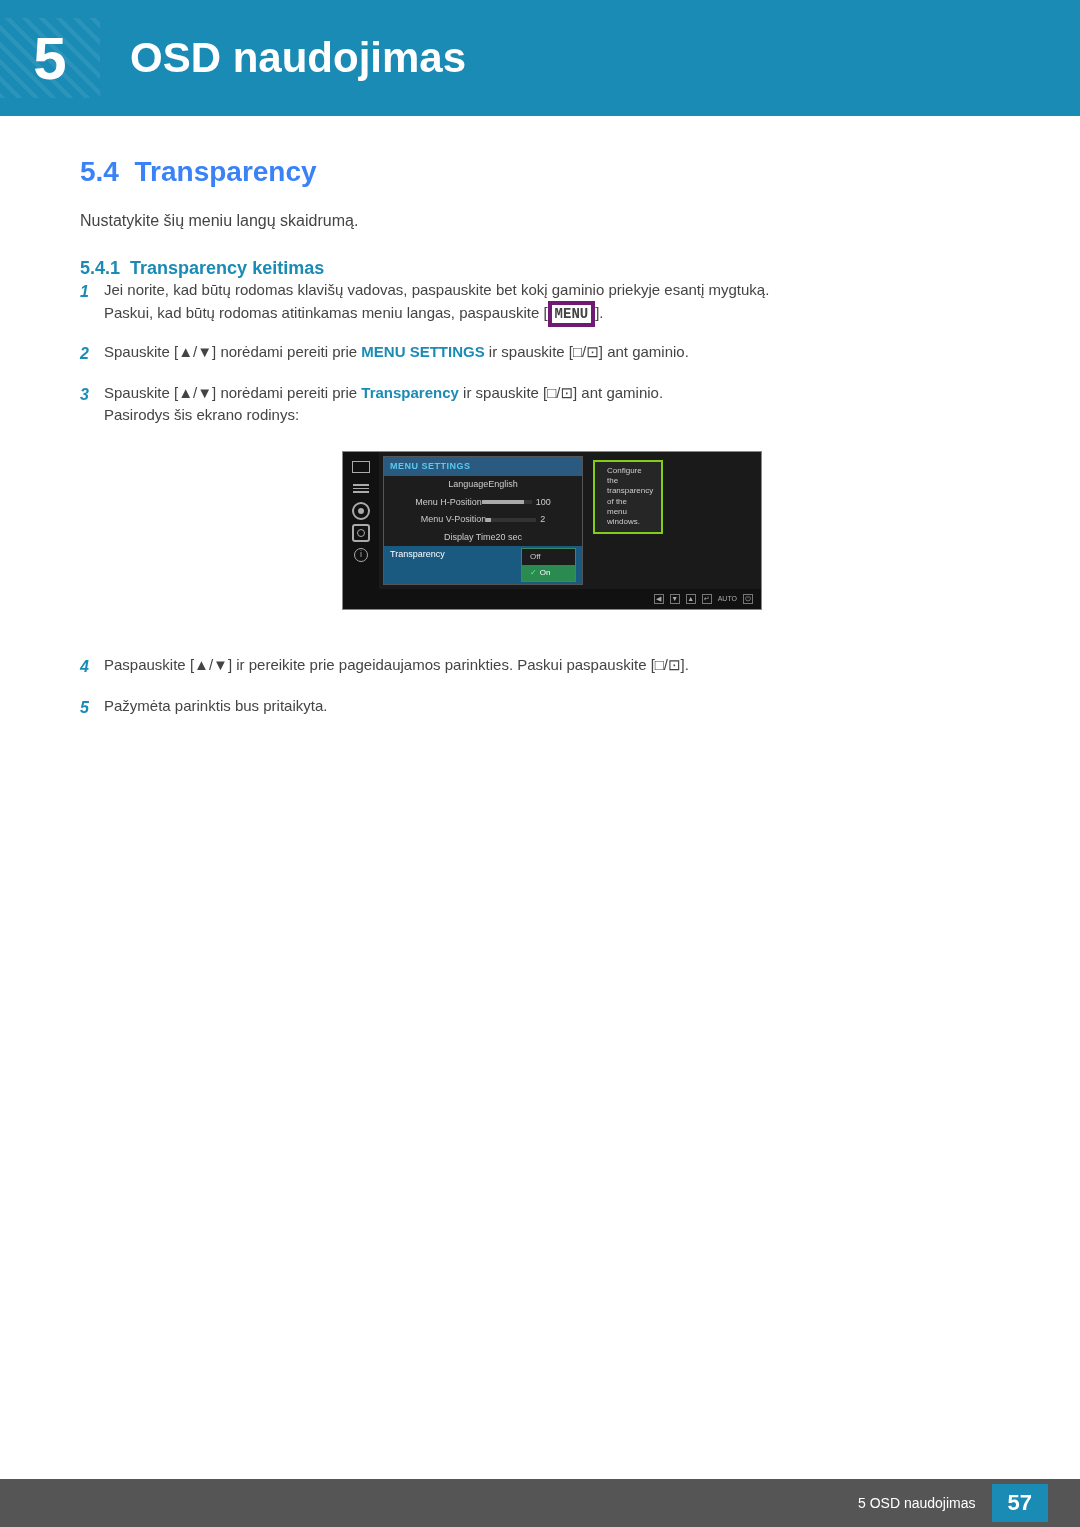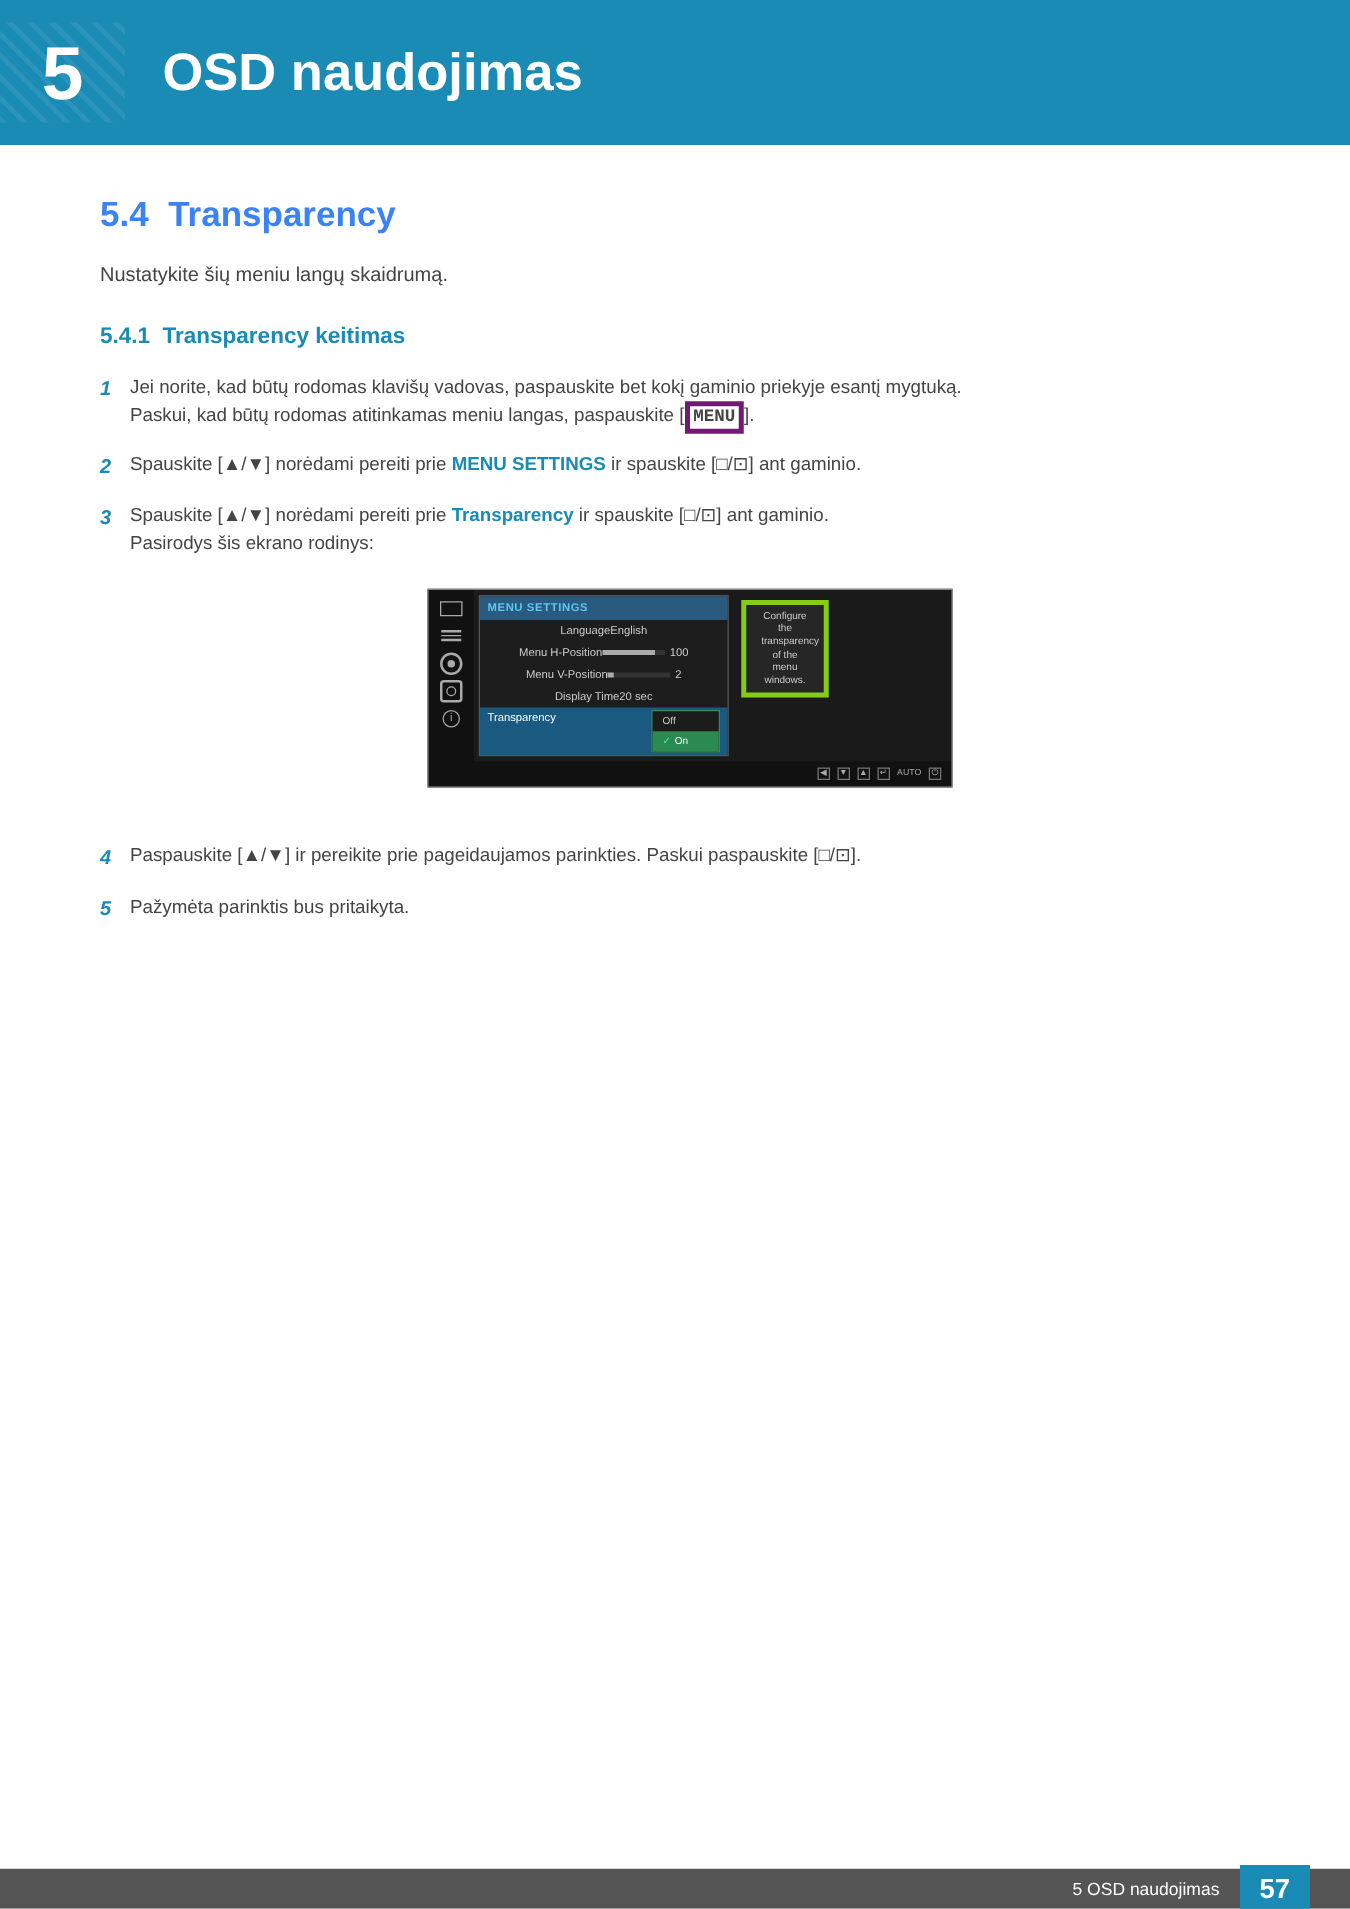--- a/index.html
+++ b/index.html
@@ -70,21 +70,20 @@
     .intro-text {
       font-size: 16px;
       color: #444;
       margin-bottom: 28px;
     }
 
     .subsection-title {
       font-size: 18px;
       font-weight: bold;
       color: #1a8bb5;
-      margin-bottom: 20px;
     }
 
     .step-list {
       list-style: none;
       padding: 0;
       margin: 0;
     }
 
     .step-item {
       display: flex;
@@ -226,30 +225,29 @@
     }
     .osd-bar-fill {
       height: 100%;
       background: #aaa;
       position: absolute;
       top: 0; left: 0;
     }
 
     .osd-right-text {
       background: rgba(40,40,40,0.9);
-      border: 4px solid #84cc16;
+      border: 2px solid #84cc16;
       padding: 4px 12px;
       color: #ccc;
       font-size: 8px;
       max-width: 70px;
       line-height: 1.3;
       margin-left: 6px;
       align-self: flex-start;
       margin-top: 4px;
-      text-align: center;
     }
 
     
     .monitor-bottom {
       background: #111;
       height: 20px;
       display: flex;
       align-items: center;
       justify-content: flex-end;
       padding: 0 8px;
@@ -269,21 +267,21 @@
       color: #aaa;
       font-size: 7px;
     }
 
     
     .footer {
       position: absolute;
       bottom: 0;
       left: 0;
       right: 0;
-      height: 32px;
+      height: 48px;
       background: #555;
       display: flex;
       align-items: center;
       justify-content: flex-end;
       padding: 0 32px;
     }
 
     .footer-text {
       color: #fff;
       font-size: 14px;

